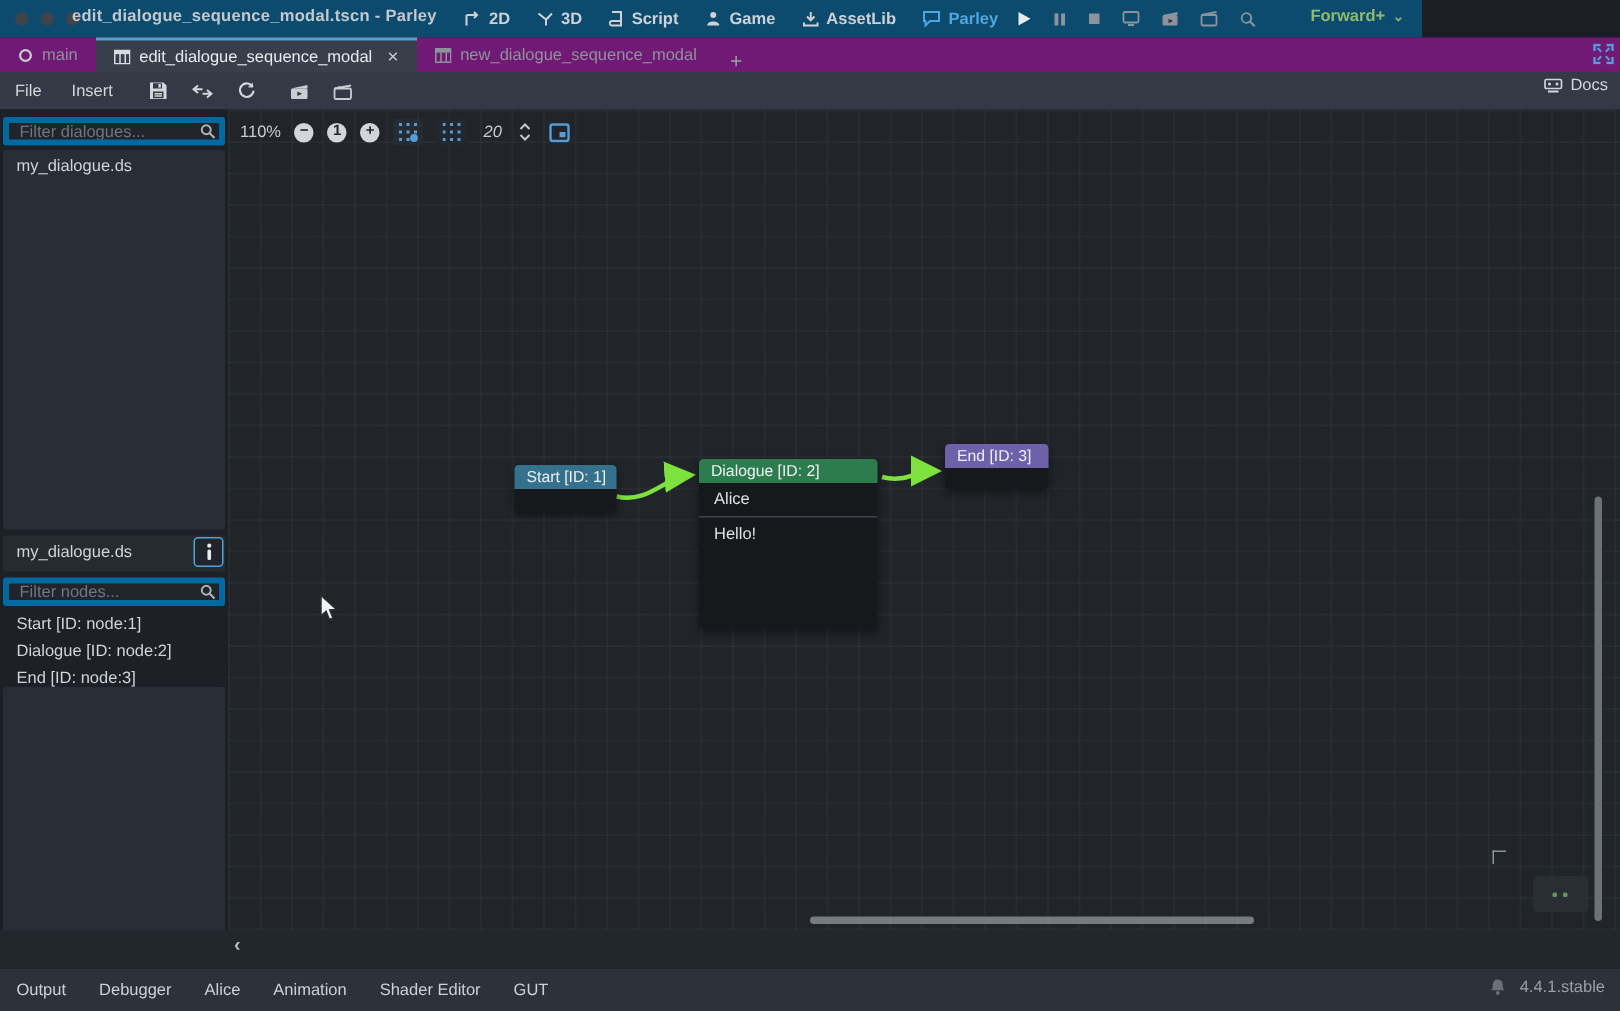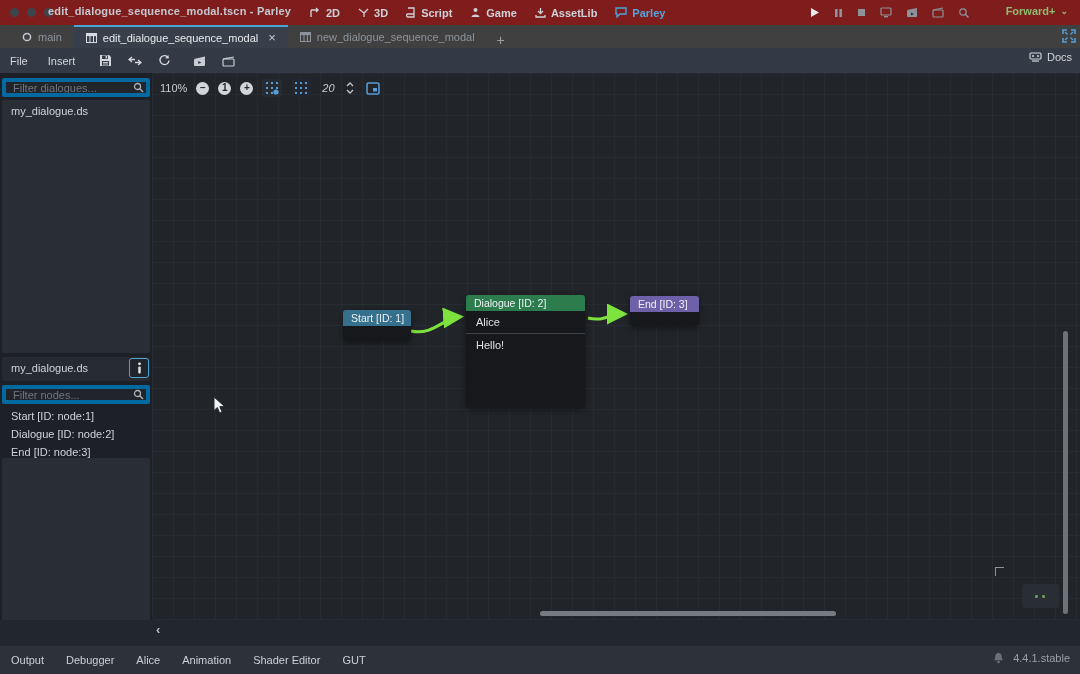--- a/index.html
+++ b/index.html
@@ -5,33 +5,33 @@
   * { margin:0; padding:0; box-sizing:border-box; }
   html,body { background:#14171b; }
   #app {
     position:relative; width:1080px; height:674px; overflow:hidden;
     font-family:"Liberation Sans", sans-serif; font-size:11px; color:#c9cdd4;
     background:#1b1f25;
   }
   .abs { position:absolute; }
 
   
-  .titlebar { left:0; top:0; width:1080px; height:25px; background:#7f1d1d; }
+  .titlebar { left:0; top:0; width:948px; height:25px; background:#0c4a6e; }
   .traffic { display:flex; gap:8px; position:absolute; left:10px; top:8px; }
   .traffic span { width:9px; height:9px; border-radius:50%; background:#3f444b; }
   .win-title { position:absolute; left:48px; top:5px; font-weight:bold; color:#c4c9d0; letter-spacing:.2px; }
   .topmenu { position:absolute; left:310px; top:0; height:25px; display:flex; gap:18px; align-items:center; }
   .topmenu .item { display:flex; gap:5px; align-items:flex-start; font-weight:bold; color:#ced2d8; cursor:default; }
   .topmenu .item.active { color:#4fa6e0; }
   .playctl { position:absolute; right:110px; top:0; height:25px; display:flex; gap:14px; align-items:center; }
   .renderer { position:absolute; right:12px; top:5px; color:#8fba70; font-weight:bold; display:flex; gap:5px; align-items:center; }
   .caret-down { font-size:9px; color:#8fba70; }
 
   
-  .scenetabs { left:0; top:25px; width:1080px; height:23px; background:#404040; display:flex; align-items:flex-end;padding-left:10px; }
+  .scenetabs { left:0; top:25px; width:1080px; height:23px; background:#701a75; display:flex; align-items:flex-end; }
   .stab { height:23px; display:flex; align-items:center; gap:6px; padding:0 12px; color:#8d939c; }
   .stab.active { background:#383f4b; color:#e8eaee; border-top:2px solid #4fa3d1; }
   .stab .close { color:#c6cad1; font-size:13px; margin-left:4px; }
   .tab-plus { color:#9aa0a8; font-size:14px; padding:0 10px; }
   .expand-btn { position:absolute; right:4px; top:29px; }
 
   
   .toolbar { left:0; top:48px; width:1080px; height:25px; background:#343a45; display:flex; align-items:center; }
   .menu-item { padding:0 10px; color:#d3d6db; }
   .tool-ic { padding:0 8px; display:flex; align-items:center; }
@@ -393,21 +393,21 @@
       </defs>
       <path d="M259,258 C280,263 292,245 306,244" stroke="#7de23d" stroke-width="3" fill="none" marker-end="url(#ah)"></path>
       <path d="M436,245 C452,249 458,241 470,241" stroke="#7de23d" stroke-width="3" fill="none" marker-end="url(#ah)"></path>
     </svg>
 
     <div class="gnode" style="left:191px; top:237px; width:68px;">
       <div class="hdr" style="background:#35718c;">Start [ID: 1]</div>
       <div class="body" style="height:15px;"></div>
     </div>
 
-    <div class="gnode" style="left:314px; top:222px; width:119px;">
+    <div class="gnode" style="left:314px; top:233px; width:119px;">
       <div class="hdr" style="background:#2c7c4e;">Dialogue [ID: 2]</div>
       <div class="body">
         <div class="row-line" style="border-bottom:1px solid #3d434b;">Alice</div>
         <div class="row-line">Hello!</div>
         <div style="height:52px;"></div>
       </div>
     </div>
 
     <div class="gnode" style="left:478px; top:223px; width:69px;">
       <div class="hdr" style="background:#6f61a9;">End [ID: 3]</div>

